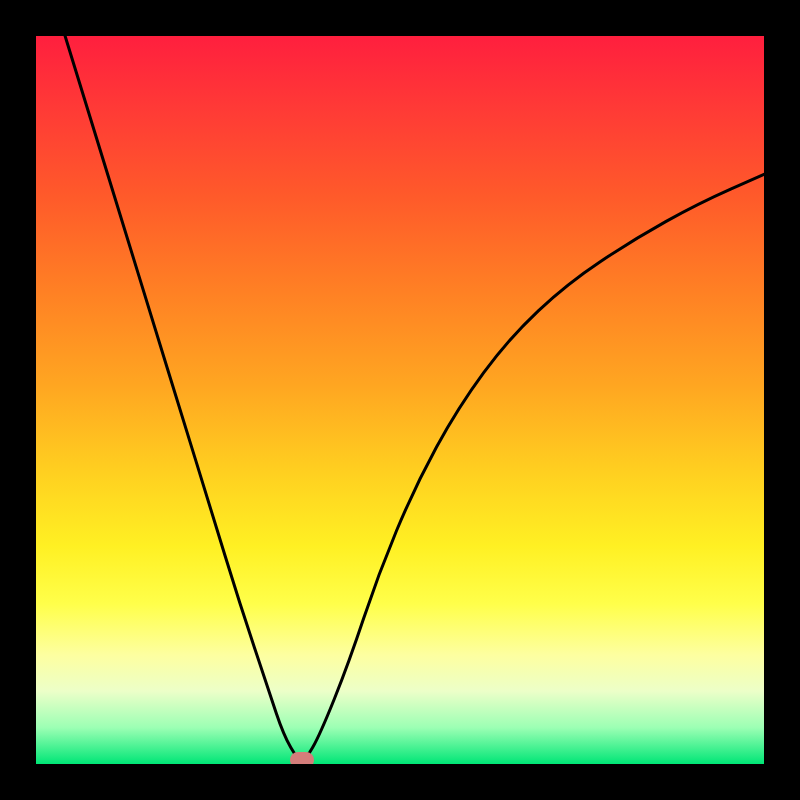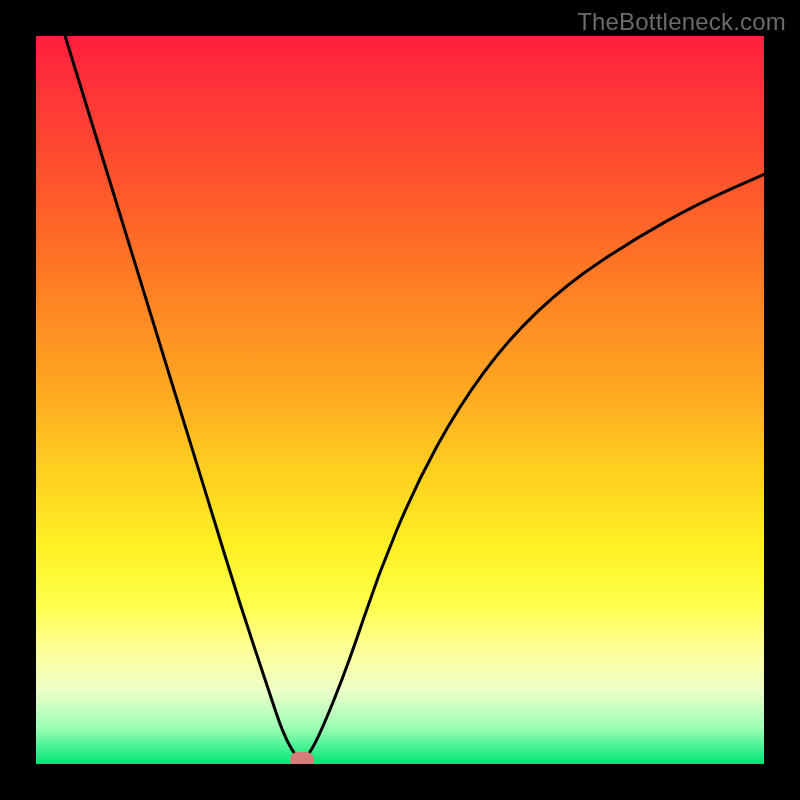--- a/index.html
+++ b/index.html
@@ -66,21 +66,20 @@
   }
   svg.curve {
     position: absolute;
     inset: 0;
   }
 </style>
 </head>
 <body>
 
 <div class="frame">
-  <div class="watermark">TheBottleneck.com</div>
 
   <div class="plot-area">
     <div class="gradient-bg"></div>
 
     <svg class="curve" viewBox="0 0 728 728" preserveAspectRatio="none">
       <path id="curve-path" d="M 29.1 0.0 Q 58.2 94.6 72.8 142.0 Q 87.4 189.3 101.9 236.6 Q 116.5 283.9 131.0 331.2 Q 145.6 378.6 160.2 425.9 Q 174.7 473.2 189.3 520.5 Q 203.8 567.8 218.4 611.5 Q 233.0 655.2 240.2 677.0 Q 247.5 698.9 254.8 711.6 Q 262.1 724.4 265.7 724.4 Q 269.4 724.4 276.6 711.6 Q 283.9 698.9 298.5 662.5 Q 313.0 626.1 327.6 582.4 Q 342.2 538.7 360.4 495.0 Q 378.6 451.4 400.4 411.3 Q 422.2 371.3 447.7 336.7 Q 473.2 302.1 502.3 274.8 Q 531.4 247.5 564.2 225.7 Q 597.0 203.8 629.7 185.6 Q 662.5 167.4 695.2 152.9 T 728.0 138.3" fill="none" stroke="#000" stroke-width="3" stroke-linecap="round" stroke-linejoin="round"></path>
     </svg>
 
     <div class="marker" id="marker" style="left: 265.72px; top: 724.36px; background: rgb(212, 125, 122);"></div>
   </div>

